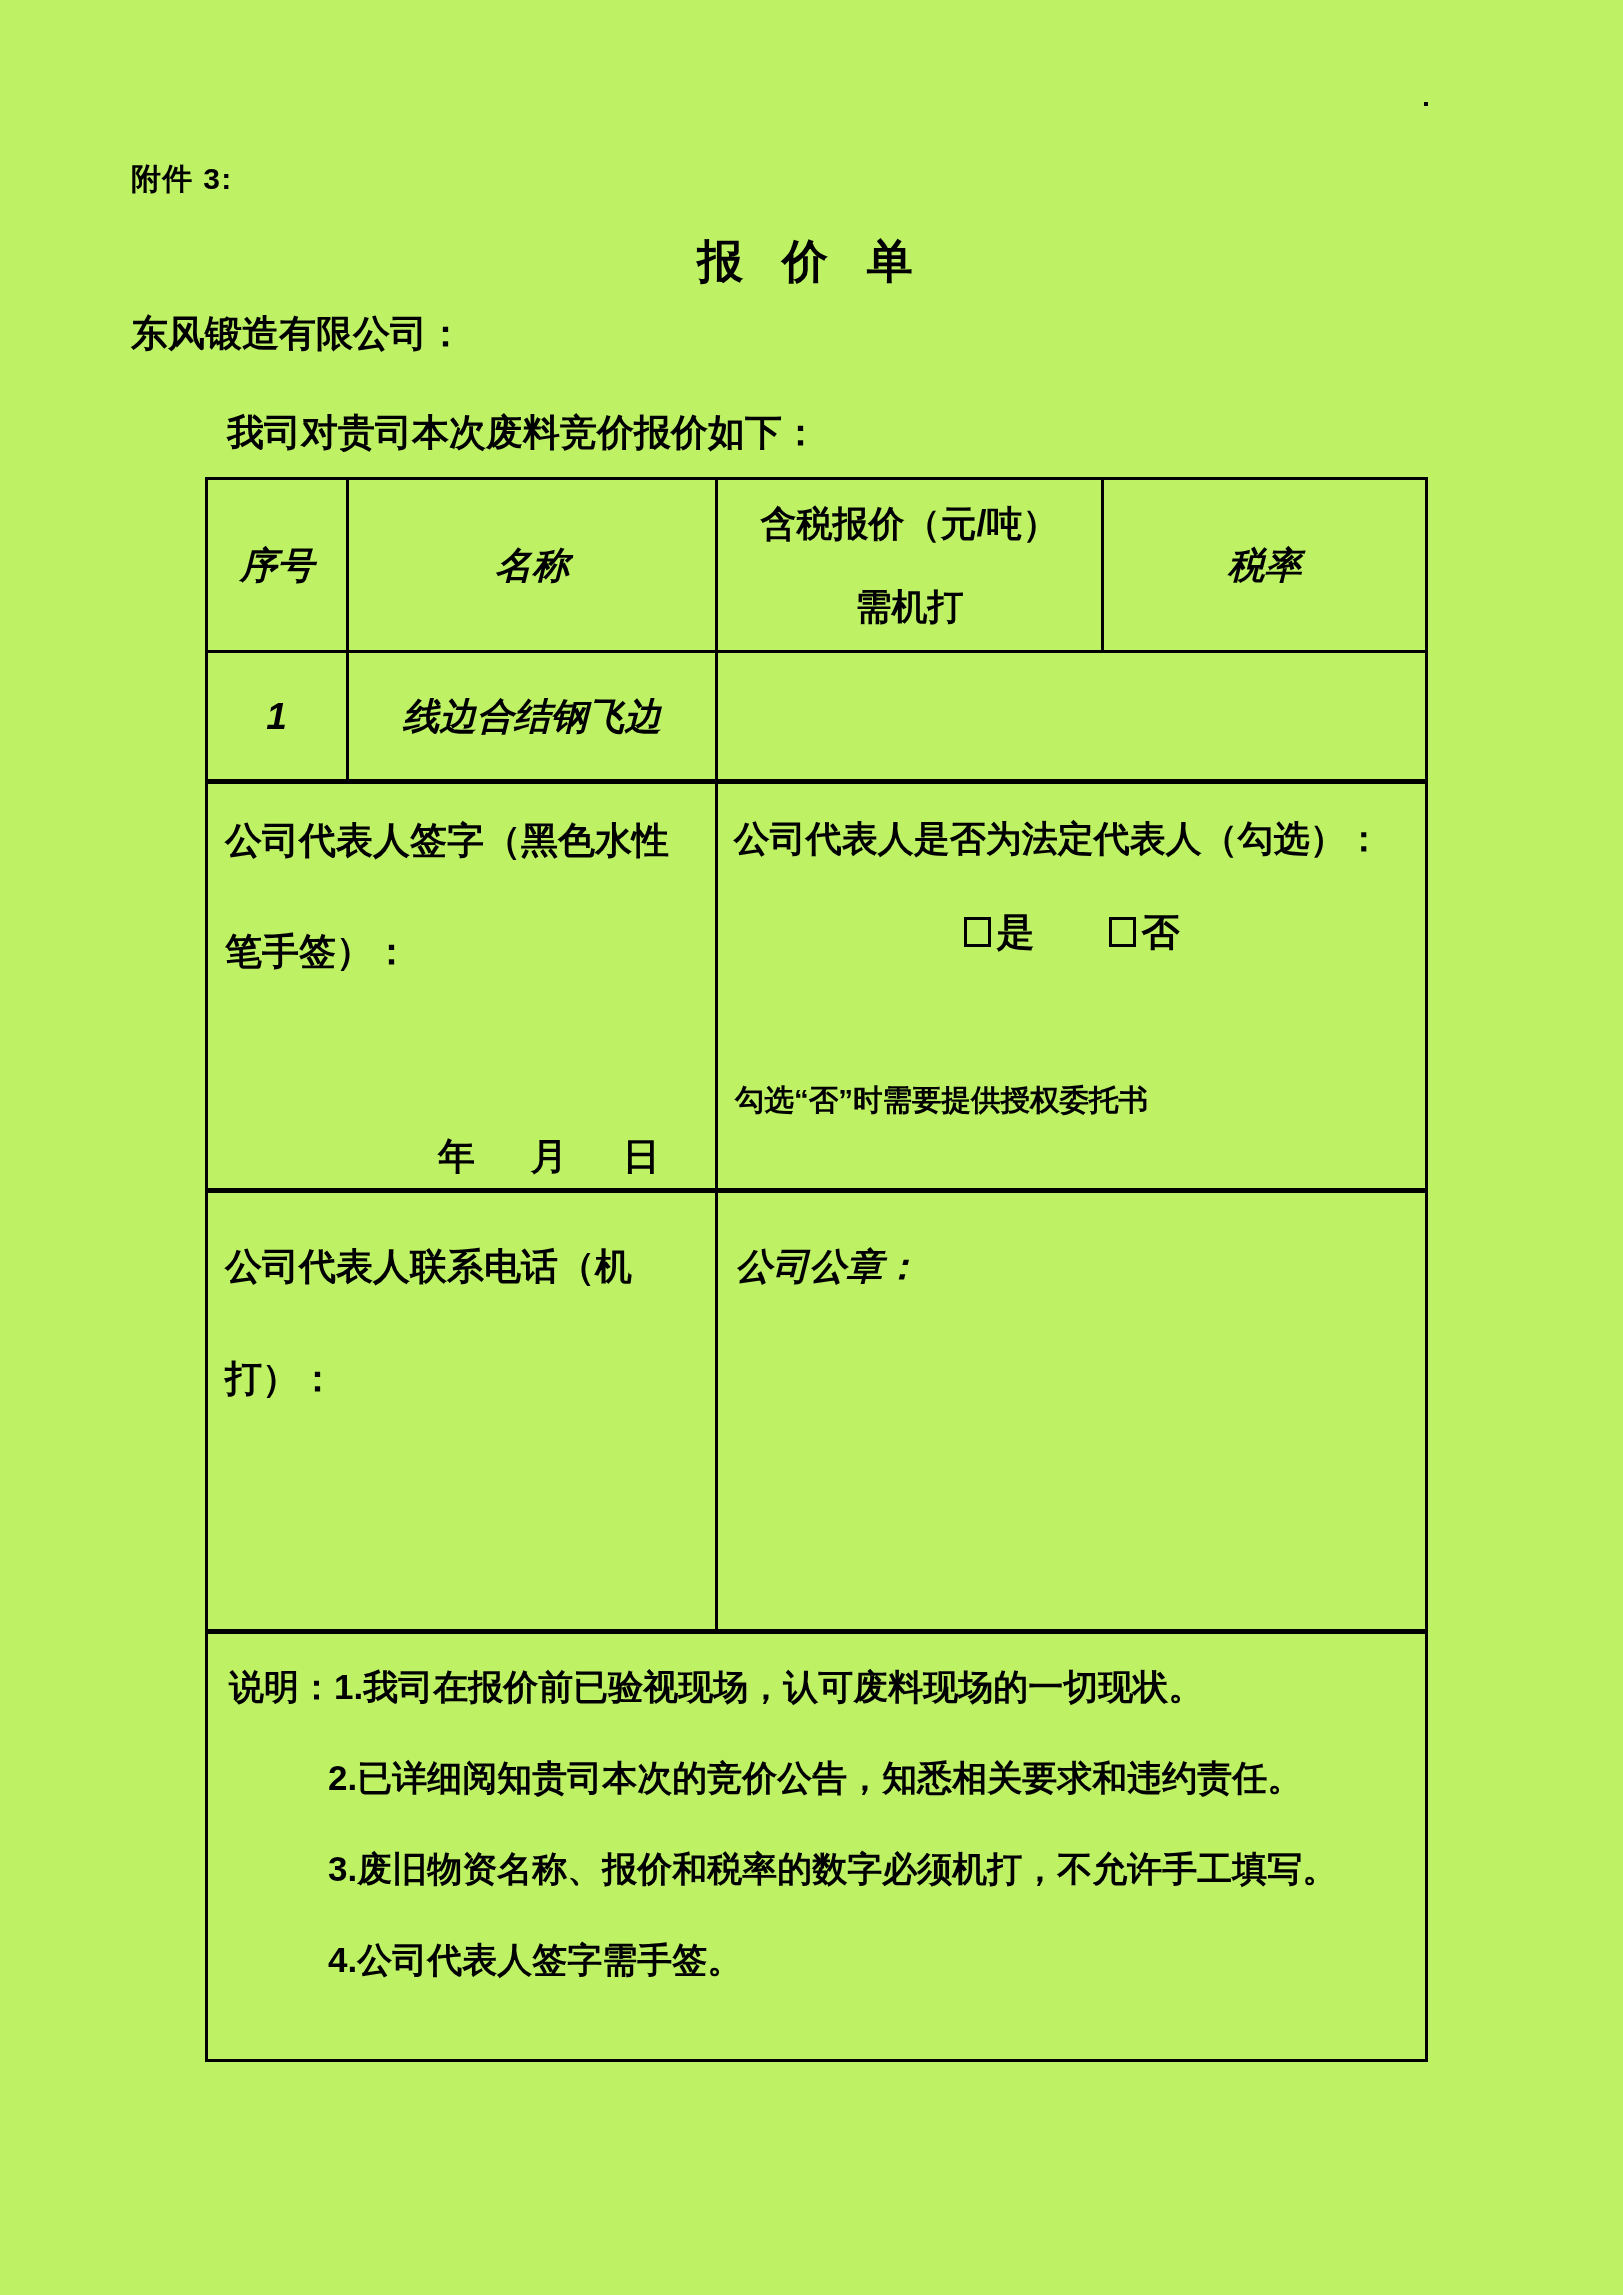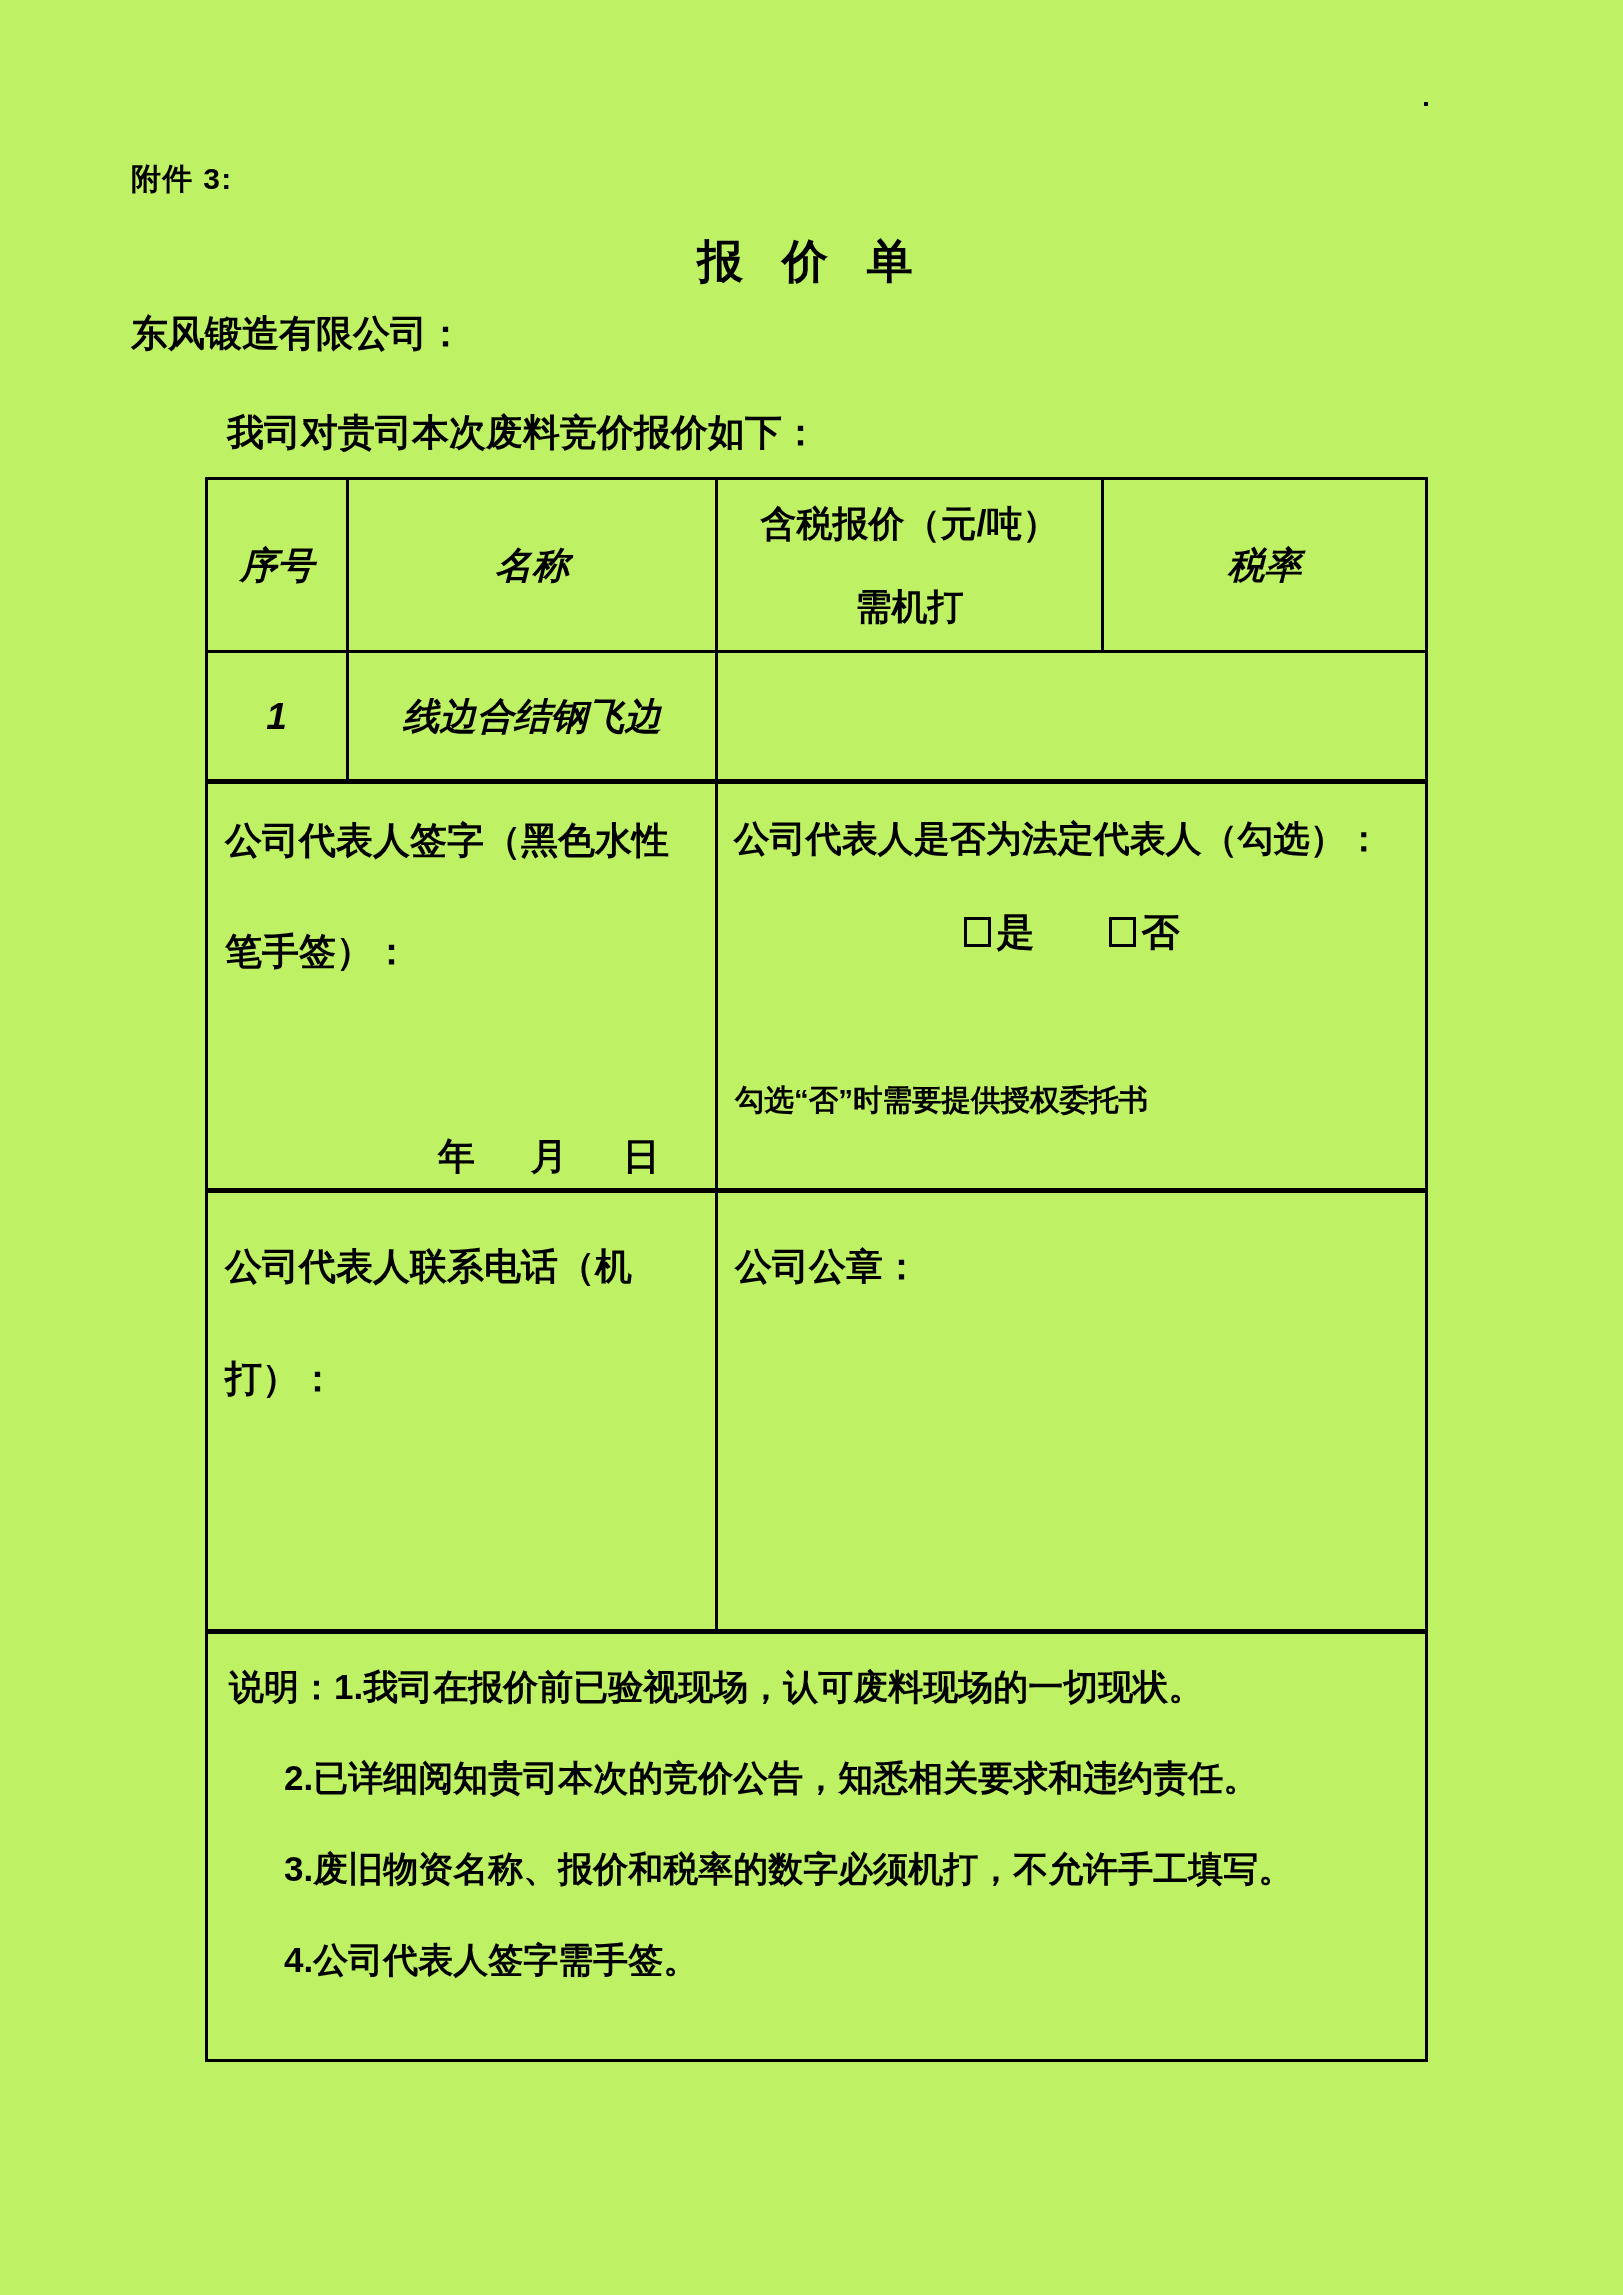--- a/index.html
+++ b/index.html
@@ -148,26 +148,26 @@
     top: 301px;
     left: 17px;
     font-size: 29.5px;
     line-height: 1;
     white-space: nowrap;
   }
 
   
   .phone-left { padding: 55px 15.8px 0 17px; font-size: 37px; line-height: 1; }
   .phone-left .l2 { margin-top: 75px; }
-  .seal-cell { padding: 55px 0 0 17px; font-size: 37px; line-height: 1; }
+  .seal-cell { padding: 55px 0 0 17px; font-size: 37px; line-height: 1; font-style: italic; }
 
   
   .notes-cell { padding: 35px 13px 0 21px; font-size: 35px; line-height: 1; }
   .note-line { margin-bottom: 56px; white-space: nowrap; }
-  .note-indent { margin-left: 55px; }
+  .note-indent { margin-left: 99px; }
 
   .speck {
     position: absolute;
     left: 1424px;
     top: 102px;
     width: 3.9px;
     height: 3.9px;
     background: #000;
   }
 </style>

